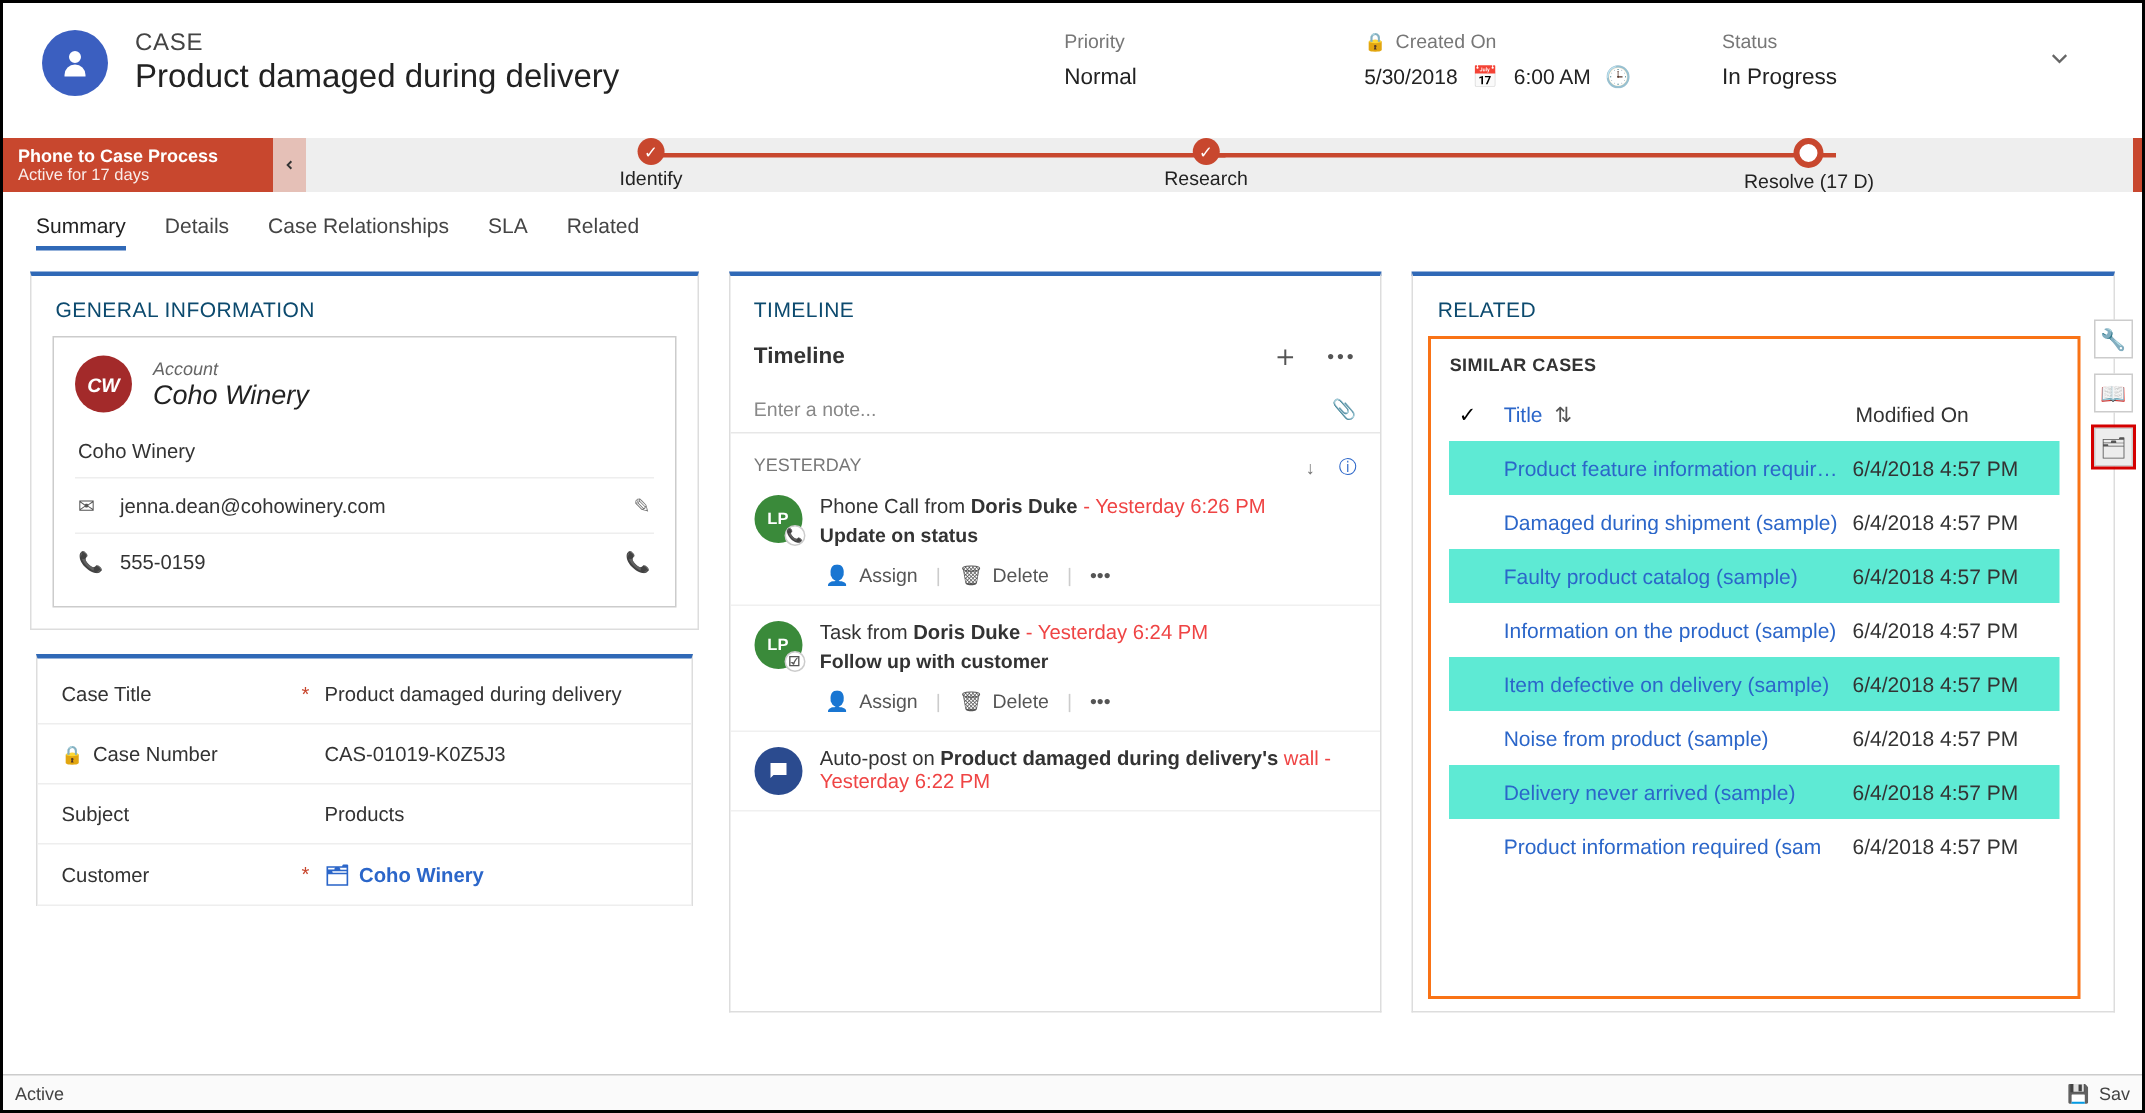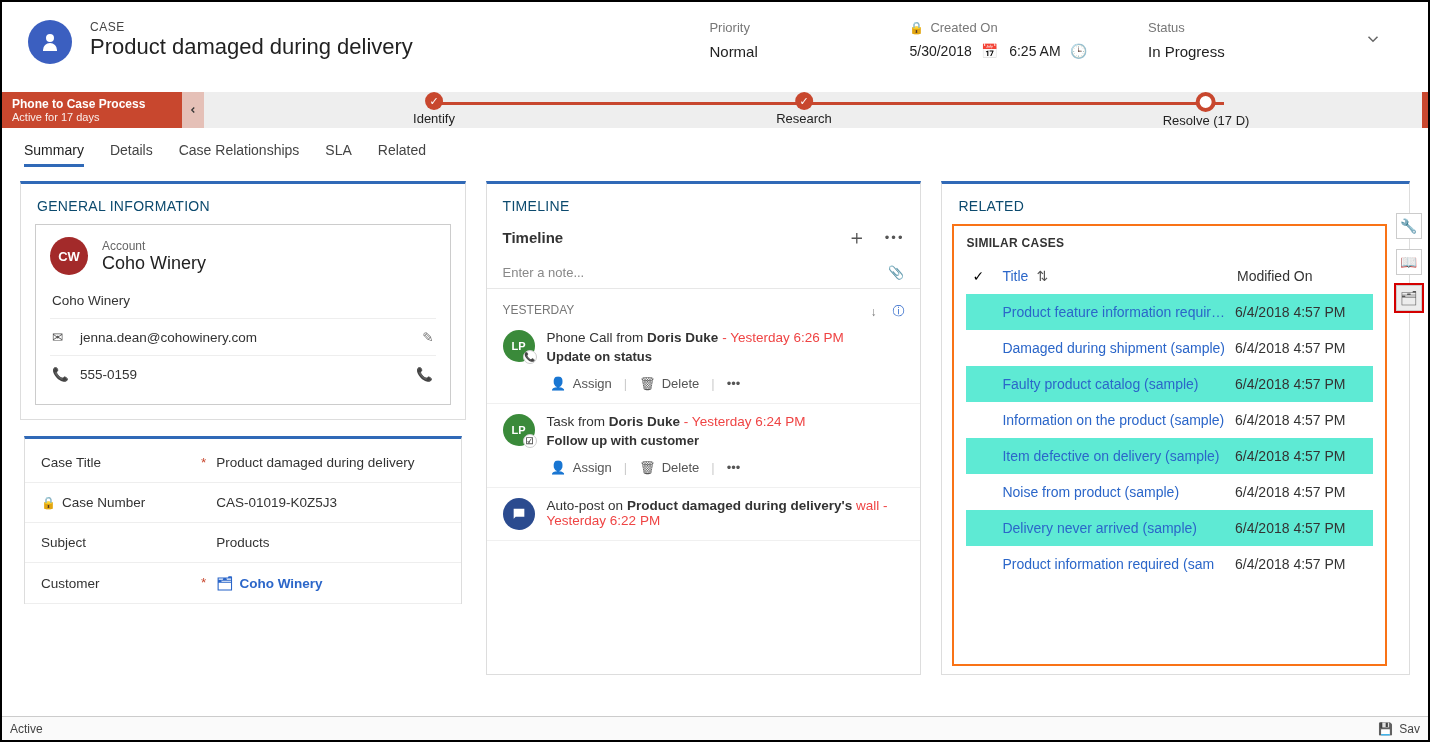--- a/index.html
+++ b/index.html
@@ -4,21 +4,21 @@
 <style>
   * { box-sizing: border-box; margin: 0; padding: 0; }
   html, body { width: 1430px; height: 742px; font-family: "Segoe UI", Arial, sans-serif; font-size: 13px; color: #333; background: #fff; overflow: hidden; }
   body { border: 2px solid #000; position: relative; }
 
   
   .header { display: flex; align-items: flex-start; padding: 18px 26px 6px 26px; height: 90px; }
   .header-left { display: flex; align-items: flex-start; gap: 18px; }
   .case-icon { width: 44px; height: 44px; border-radius: 50%; background: #3b5fc0; display: flex; align-items: center; justify-content: center; color: #fff; }
   .case-icon svg { width: 24px; height: 24px; fill: #fff; }
-  .header-labels .type { font-size: 12px; letter-spacing: .5px; color: #444; }
+  .header-labels .type { font-size: 16px; letter-spacing: .5px; color: #444; }
   .header-labels .title { font-size: 22px; font-weight: 400; color: #222; }
   .header-right { margin-left: auto; display: flex; gap: 60px; padding-right: 20px; align-items: flex-start; }
   .hfield { min-width: 140px; }
   .hfield-label { font-size: 13px; color: #777; margin-bottom: 8px; display: flex; align-items: center; gap: 6px; }
   .hfield-value { font-size: 15px; color: #222; display: flex; align-items: center; gap: 10px; }
   .hfield-value.created { font-size: 14px; }
   .mini { color: #888; font-size: 14px; }
   .chevron-expand { margin-left: 16px; cursor: pointer; color: #555; margin-top: 10px; }
 
   
@@ -46,21 +46,21 @@
   .col { display: flex; flex-direction: column; gap: 16px; }
   .col-left { width: 460px; }
   .col-mid  { width: 450px; }
   .col-right{ flex: 1; position: relative; }
 
   .panel { border: 1px solid #ddd; border-top: 3px solid #3069b7; background: #fff; }
   .panel-title { font-size: 14px; font-weight: 400; letter-spacing: .3px; padding: 14px 16px 10px 16px; color: #0c4a6e; }
 
   
   .account { margin: 0 14px 14px 14px; border: 1.5px solid #ccc; padding: 12px 14px; }
-  .acct-top { display: flex; align-items: center; gap: 14px; }
+  .acct-top { display: flex; align-items: center; gap: 14px; font-style: italic; }
   .avatar-cw { width: 38px; height: 38px; border-radius: 50%; background: #a32a2a; color: #fff; display: flex; align-items: center; justify-content: center; font-size: 13px; font-weight: 600; }
   .acct-top .lbl { font-size: 12px; color: #666; }
   .acct-top .name { font-size: 18px; color: #222; }
   .acct-row { display: flex; align-items: center; justify-content: space-between; padding: 10px 2px; font-size: 13.5px; color: #333; }
   .acct-row + .acct-row { border-top: 1px solid #eee; }
   .acct-row .icon { color: #555; width: 18px; }
   .acct-row .right-icon { color: #777; cursor: pointer; }
 
   
   .fields { margin: 0 4px; border-top: 3px solid #3069b7; border-left: 1px solid #ddd; border-right: 1px solid #ddd; padding: 4px 0 0 0; }
@@ -139,21 +139,21 @@
       <div class="hfield-value">Normal</div>
     </div>
     <div class="hfield">
       <div class="hfield-label">
           <span class="lock">🔒</span>
           <span>Created On</span>
         </div>
       <div class="hfield-value created">
         <span>5/30/2018</span>
         <span class="mini">📅</span>
-        <span>6:25 AM</span>
+        <span>6:00 AM</span>
         <span class="mini">🕒</span>
       </div>
     </div>
     <div class="hfield">
       <div class="hfield-label">Status</div>
       <div class="hfield-value">In Progress</div>
     </div>
     <div class="chevron-expand">
       <svg width="18" height="18" viewBox="0 0 24 24" fill="none" stroke="#666" stroke-width="2">
           <polyline points="6 9 12 15 18 9"></polyline>

